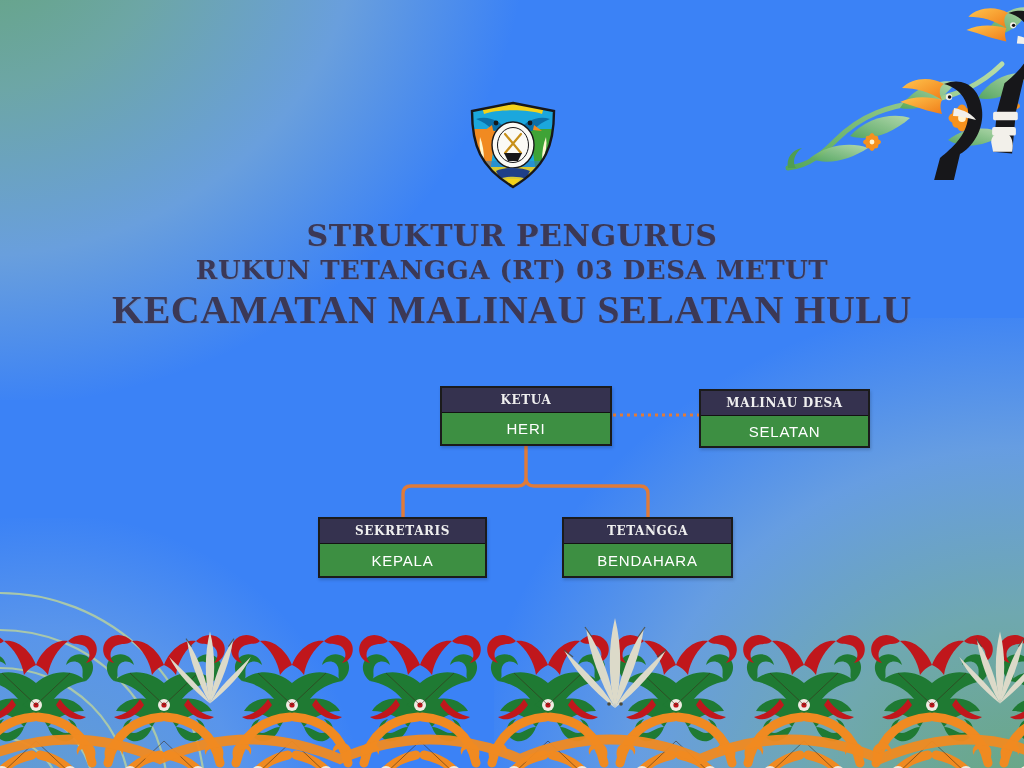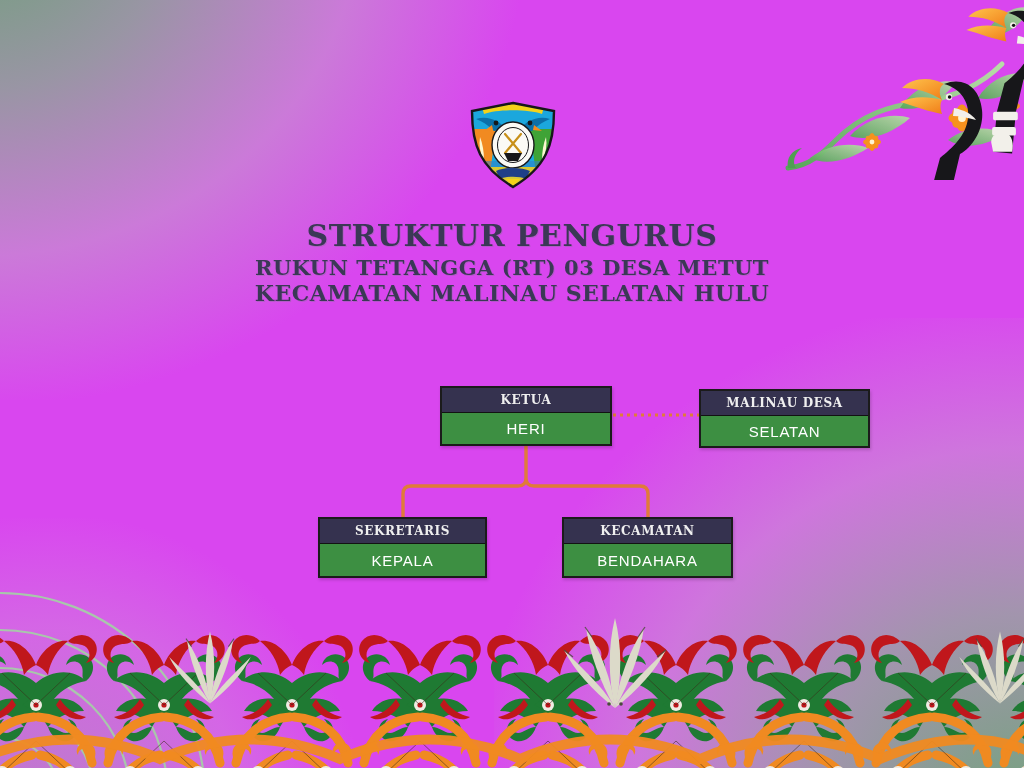--- a/index.html
+++ b/index.html
@@ -1,21 +1,21 @@
 <!DOCTYPE html>
 <html><head>
 <meta charset="utf-8">
 <style>
   html,body{margin:0;padding:0;}
   body{
     width:1024px;height:768px;overflow:hidden;
     font-family:"Liberation Sans", sans-serif;
     background:#ece9e4;
   }
-  #stage{position:relative;width:1024px;height:768px;overflow:hidden;background:#d946ef;}
+  #stage{position:relative;width:1024px;height:768px;overflow:hidden;background:#3b82f6;}
 
   
   .bg-layer{position:absolute;inset:0;pointer-events:none;}
   .wash-tl{
     position:absolute;left:-240px;top:-300px;width:760px;height:700px;
     background:radial-gradient(ellipse at 28% 30%, rgba(100,165,110,.95) 0%, rgba(128,180,135,.72) 26%, rgba(180,206,180,.38) 50%, rgba(236,233,228,0) 72%);
   }
   .wash-br{
     position:absolute;right:-230px;bottom:-250px;width:760px;height:700px;
     background:radial-gradient(ellipse at 70% 70%, rgba(108,170,116,.92) 0%, rgba(136,186,142,.68) 28%, rgba(186,210,186,.34) 52%, rgba(236,233,228,0) 74%);
@@ -40,22 +40,22 @@
     position:absolute;left:0;top:218px;width:1024px;text-align:center;
     font-family:"DejaVu Serif", serif;
     color:#3b3856;
   }
   .title-block .t-line{
     display:block;font-weight:bold;letter-spacing:.5px;
     text-shadow:1px 1px 0 rgba(120,118,140,.35);
     line-height:1.22;
   }
   .t1{font-size:30px;}
-  .t2{font-size:21px;}
-  .t3{font-size:22px;}
+  .t2{font-size:26px;}
+  .t3{font-size:40px;font-family:Liberation Serif, serif;}
 
   
   .chart{position:absolute;left:13px;top:0;width:1024px;height:562px;margin-top:16px;}
   .connectors{position:absolute;left:0;top:0;width:1024px;height:768px;pointer-events:none;}
 
   .node{position:absolute;border:2px solid #1b1b1b;box-sizing:border-box;
         box-shadow:1px 2px 3px rgba(0,0,0,.18);}
   .node .role{
     background:#35324f;color:#efefef;
     font-family:"DejaVu Serif", serif;font-weight:bold;
@@ -249,21 +249,21 @@
       <div class="role">MALINAU DESA</div>
       <div class="person">SELATAN</div>
     </div>
 
     <div class="node" id="node-sekre">
       <div class="role">SEKRETARIS</div>
       <div class="person">KEPALA</div>
     </div>
 
     <div class="node" id="node-benda">
-      <div class="role">KECAMATAN</div>
+      <div class="role">TETANGGA</div>
       <div class="person">BENDAHARA</div>
     </div>
   </div>
 
   <svg class="border-motif" viewBox="0 0 1024 185" preserveAspectRatio="none">
     <defs>
 
       <g id="cluster">
 
         <g fill="#1f7a33">

